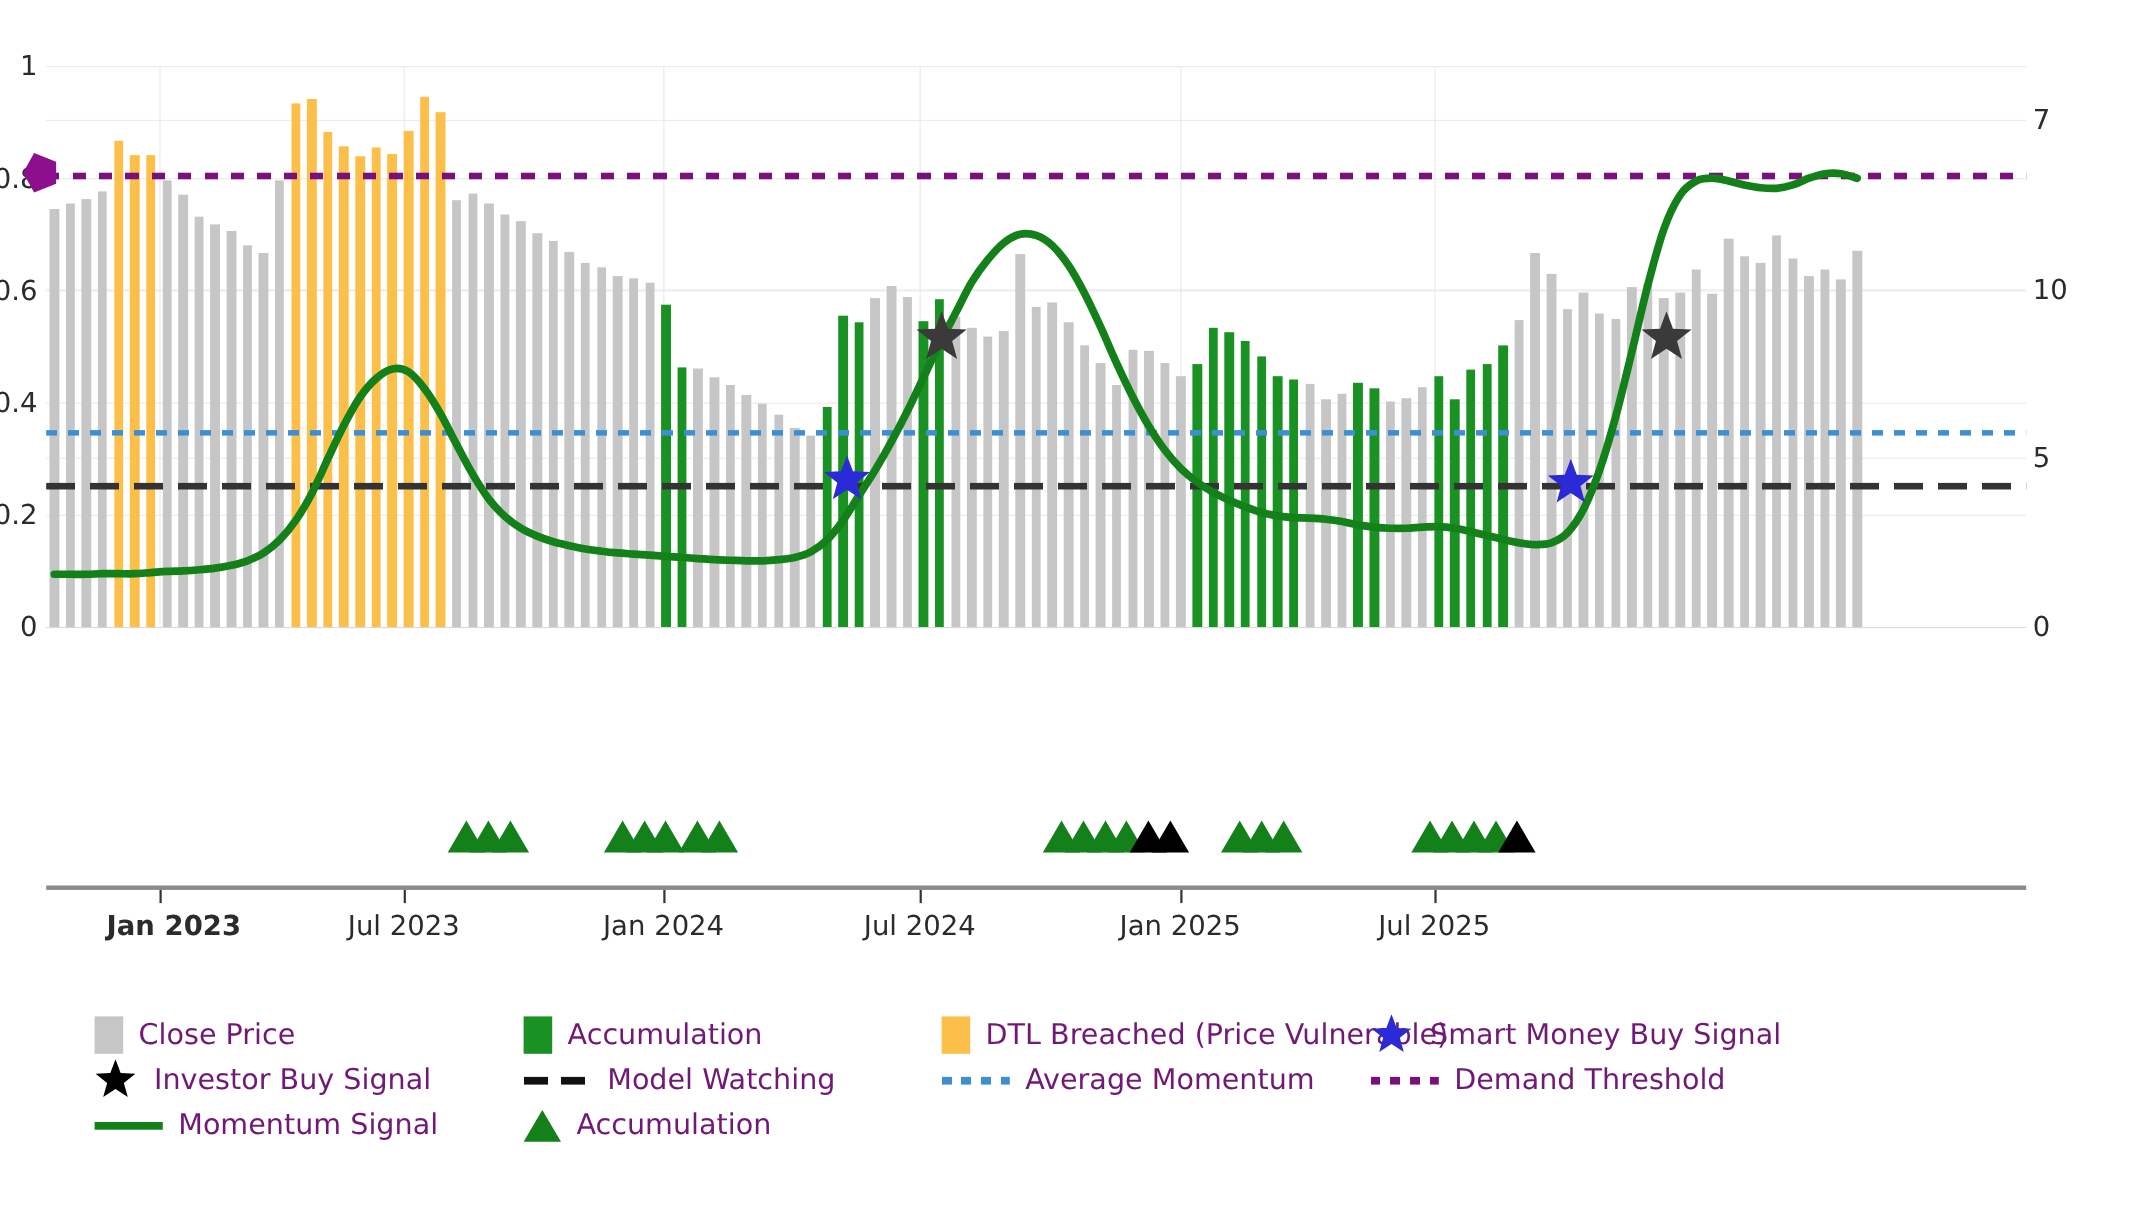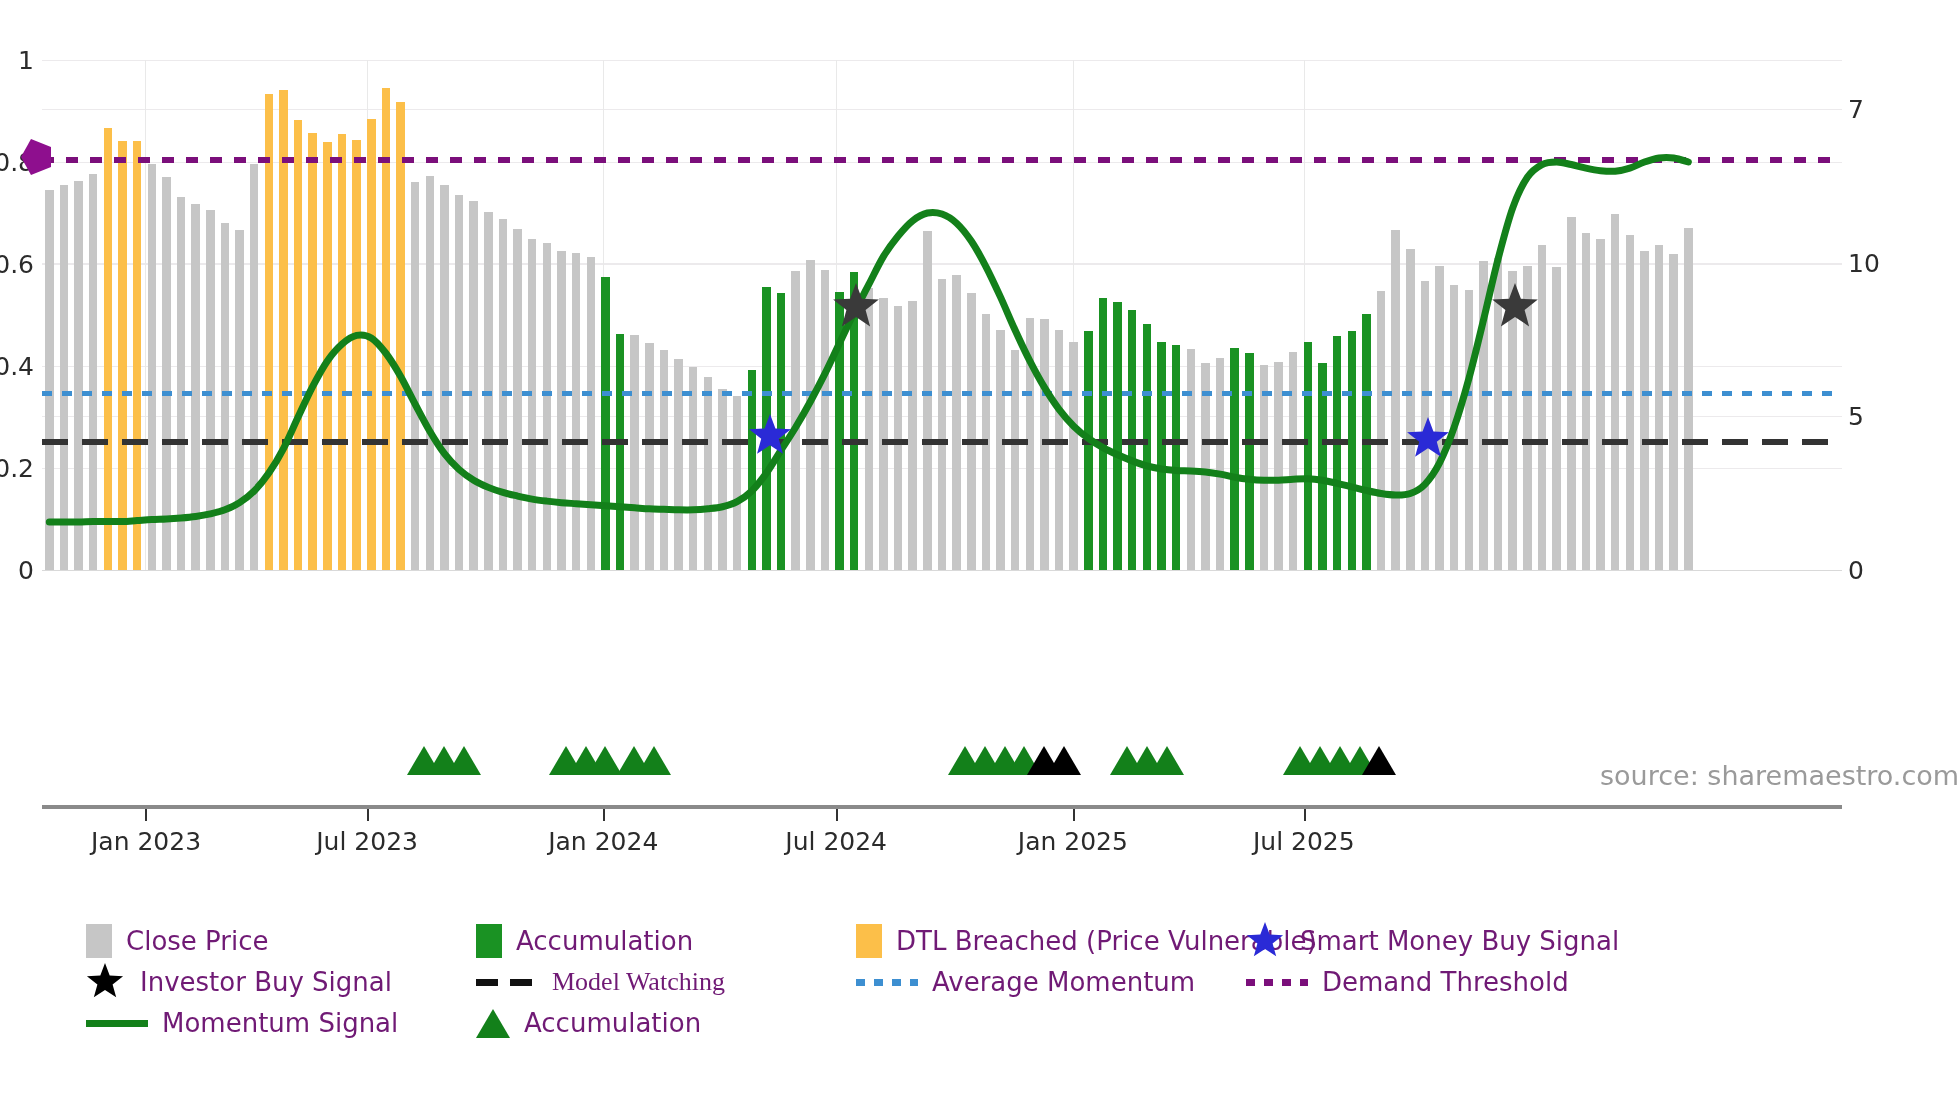--- a/index.html
+++ b/index.html
@@ -255,34 +255,33 @@
       <div class="tri" style="left: 1241.2px; border-bottom: 29px solid rgb(19, 128, 26);"></div>
       <div class="tri" style="left: 1261px; border-bottom: 29px solid rgb(19, 128, 26);"></div>
       <div class="tri" style="left: 1280.8px; border-bottom: 29px solid rgb(19, 128, 26);"></div>
       <div class="tri" style="left: 1300.6px; border-bottom: 29px solid rgb(19, 128, 26);"></div>
       <div class="tri" style="left: 1320.4px; border-bottom: 29px solid rgb(0, 0, 0);"></div>
     </div>
 
   <div id="xaxis"></div>
   <div id="xtickwrap">
       <div class="xtickmark" style="left: 103.14px;"></div>
-      <div class="xticklabel" style="left: 104px;">Jan 2023</div>
+      <div class="xticklabel" style="left: 116px; font-weight: bold;">Jan 2023</div>
       <div class="xtickmark" style="left: 325.08px;"></div>
       <div class="xticklabel" style="left: 325.08px; text-align: right;">Jul 2023</div>
       <div class="xtickmark" style="left: 561.24px;"></div>
       <div class="xticklabel" style="left: 561.24px;">Jan 2024</div>
       <div class="xtickmark" style="left: 794.16px;"></div>
       <div class="xticklabel" style="left: 794.16px;">Jul 2024</div>
       <div class="xtickmark" style="left: 1030.86px;"></div>
       <div class="xticklabel" style="left: 1030.86px;">Jan 2025</div>
       <div class="xtickmark" style="left: 1261.8px;"></div>
       <div class="xticklabel" style="left: 1261.8px;">Jul 2025</div>
     </div>
 
-  <div id="source">source: sharemaestro.com</div>
 
   <div id="legend">
       <div class="lgitem" style="left: 0px; top: 0px;">
         <span class="swatch" style="background:#c6c6c6"></span>
         <span class="lglabel">Close Price</span>
       </div>
       <div class="lgitem" style="left: 390px; top: 0px;">
         <span class="swatch" style="background:#1a9223"></span>
         <span class="lglabel">Accumulation</span>
       </div>
@@ -295,21 +294,21 @@
             <polygon points="19.00,0.00 23.69,12.54 37.07,13.13 26.59,21.47 30.17,34.37 19.00,26.98 7.83,34.37 11.41,21.47 0.93,13.13 14.31,12.54" fill="#2a2ad6"></polygon>
           </svg></span>
         <span class="lglabel">Smart Money Buy Signal</span>
       </div>
       <div class="lgitem" style="left: 0px; top: 41px;">
         <span class="swstarwrap"><svg width="38" height="38" viewBox="0 0 38 38">
             <polygon points="19.00,0.00 23.69,12.54 37.07,13.13 26.59,21.47 30.17,34.37 19.00,26.98 7.83,34.37 11.41,21.47 0.93,13.13 14.31,12.54" fill="#000000"></polygon>
           </svg></span>
         <span class="lglabel">Investor Buy Signal</span>
       </div>
-      <div class="lgitem" style="left: 390px; top: 41px; font-family: Liberation Serif, serif;">
+      <div class="lgitem" style="left: 390px; top: 41px;">
         <span class="swdash" style="height:7px;background-image:repeating-linear-gradient(to right,#111111 0 22px, transparent 22px 34px)"></span>
         <span class="lglabel">Model Watching</span>
       </div>
       <div class="lgitem" style="left: 770px; top: 41px; text-align: right;">
         <span class="swdot" style="height:7px;background-image:repeating-linear-gradient(to right,#3d8fd1 0 9px, transparent 9px 18px)"></span>
         <span class="lglabel">Average Momentum</span>
       </div>
       <div class="lgitem" style="left: 1160px; top: 41px;">
         <span class="swdot" style="height:7px;background-image:repeating-linear-gradient(to right,#7b0f7b 0 9px, transparent 9px 18px)"></span>
         <span class="lglabel">Demand Threshold</span>

